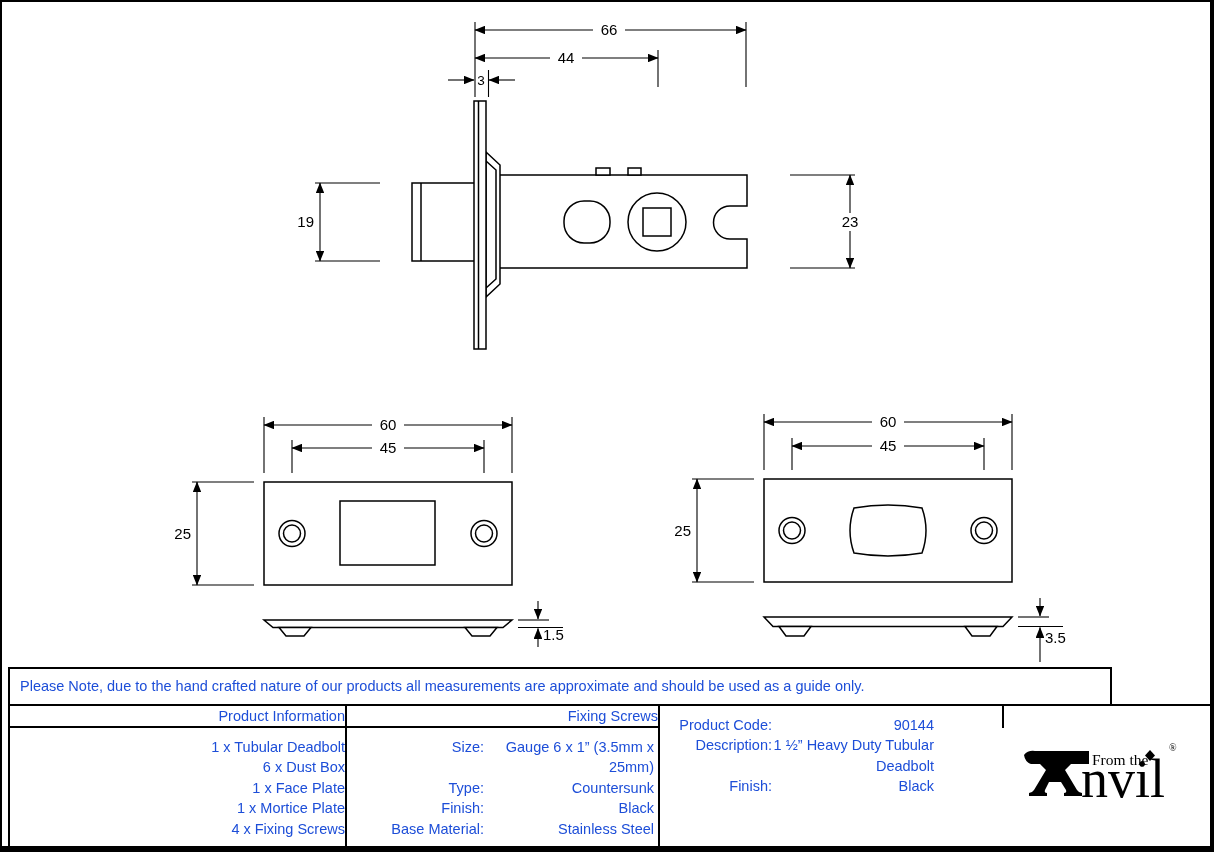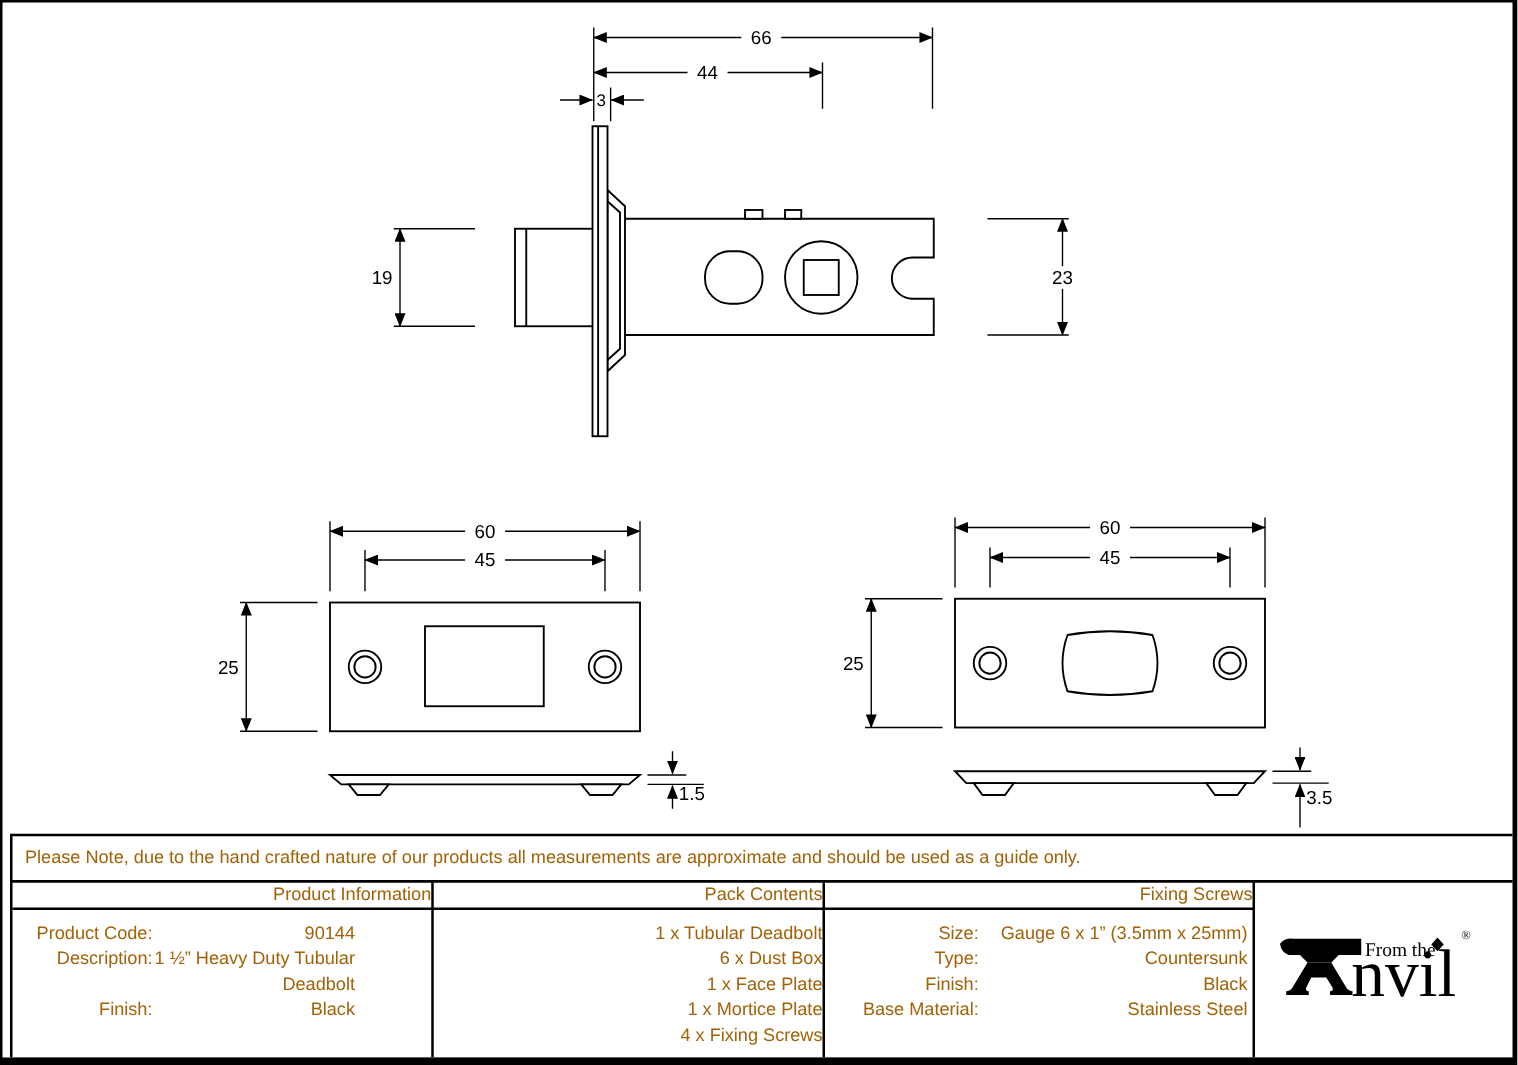--- a/index.html
+++ b/index.html
@@ -1,28 +1,28 @@
 <!DOCTYPE html>
 <html><head>
 <meta charset="utf-8">
 <style>
   html,body{margin:0;padding:0;background:#e8e8e8;}
   .page{
     position:relative; width:1214px; height:852px; background:#fff;
     box-sizing:border-box;
     border-top:2px solid #000; border-left:2px solid #000;
     border-right:4px solid #000; border-bottom:6px solid #000;
-    font-family:"Liberation Sans", sans-serif; color:#a16207;
+    font-family:"Liberation Sans", sans-serif; color:#1d4ed8;
     overflow:hidden;
   }
   svg text{font-family:"Liberation Sans", sans-serif; fill:#000;}
   .drawing{position:absolute; left:0; top:0;}
 
   .note-bar{
-    position:absolute; left:6px; top:665px; width:1206px; height:39px;
+    position:absolute; left:6px; top:665px; width:1104px; height:39px;
     box-sizing:border-box; border:2px solid #000;
     font-size:14.5px; line-height:34px; padding-left:10px;
     white-space:nowrap; overflow:hidden;
   }
   .spec-table{
     position:absolute; left:6px; top:702px; width:1210px; height:144px;
     box-sizing:border-box; border:2px solid #000;
     display:grid;
     grid-template-columns:337px 313px 344px 1fr;
     grid-template-rows:22px 1fr;
@@ -30,21 +30,21 @@
     text-align:right;
   }
   .spec-table>div{box-sizing:border-box;}
   .th{
     border-right:2px solid #000; border-bottom:2px solid #000;
     padding:1px 0 0 10px; line-height:19px; white-space:nowrap; overflow:hidden;
   }
   .tb{border-right:2px solid #000; padding-top:9px; line-height:20.4px;}
   .tb.c1{padding-left:7px; padding-right:4px;}
   .tb.c2{padding-left:11px;margin-left:40px;}
-  .tb.c3{padding-left:15px; padding-right:4px;}
+  .tb.c3{padding-left:29px; padding-right:4px;}
   .kv{display:flex; align-items:flex-start;}
   .c1 .k{width:105px; flex:none;}
   .c1 .v{width:162px;}
   .c3 .k{width:108px; flex:none;}
   .c3 .v{flex:1;}
   .logo-cell{
     grid-column:4; grid-row:1 / span 2;
     display:flex; align-items:center; justify-content:center;
   }
   .logo-cell svg text{font-family:"Liberation Serif", serif;}
@@ -187,21 +187,20 @@
       <text x="1043" y="641" text-anchor="start">3.5</text>
     </g>
   </svg>
 
   <div class="note-bar">
     <span>Please Note, due to the hand crafted nature of our products all measurements are approximate and should be used as a guide only.</span>
   </div>
 
   <div class="spec-table">
     <div class="th">Product Information</div>
-    <div class="th">Pack Contents</div>
     <div class="th">Fixing Screws</div>
 
     <div class="logo-cell">
       <svg width="182" height="76" viewBox="0 0 182 76">
         <g fill="#000">
           <path d="M5,17 Q9,12 16,13 L70,13 L70,26 L52,26 L46,32 L27,32 L21,26 L12,26 Q6,24 5,17 Z"></path>
           <path d="M27,32 L46,32 L58,52 Q60,55 63,55 L63,58 L45,58 L45,55 Q48,55 47,52 L42,44 L30,44 L26,52 Q25,55 28,55 L28,58 L10,58 L10,55 Q13,55 15,52 Z"></path>
           <polygon points="131,12 136,17.5 131,23 126,17.5"></polygon>
         </g>
         <text x="73" y="27" font-size="15.5">From the</text>

